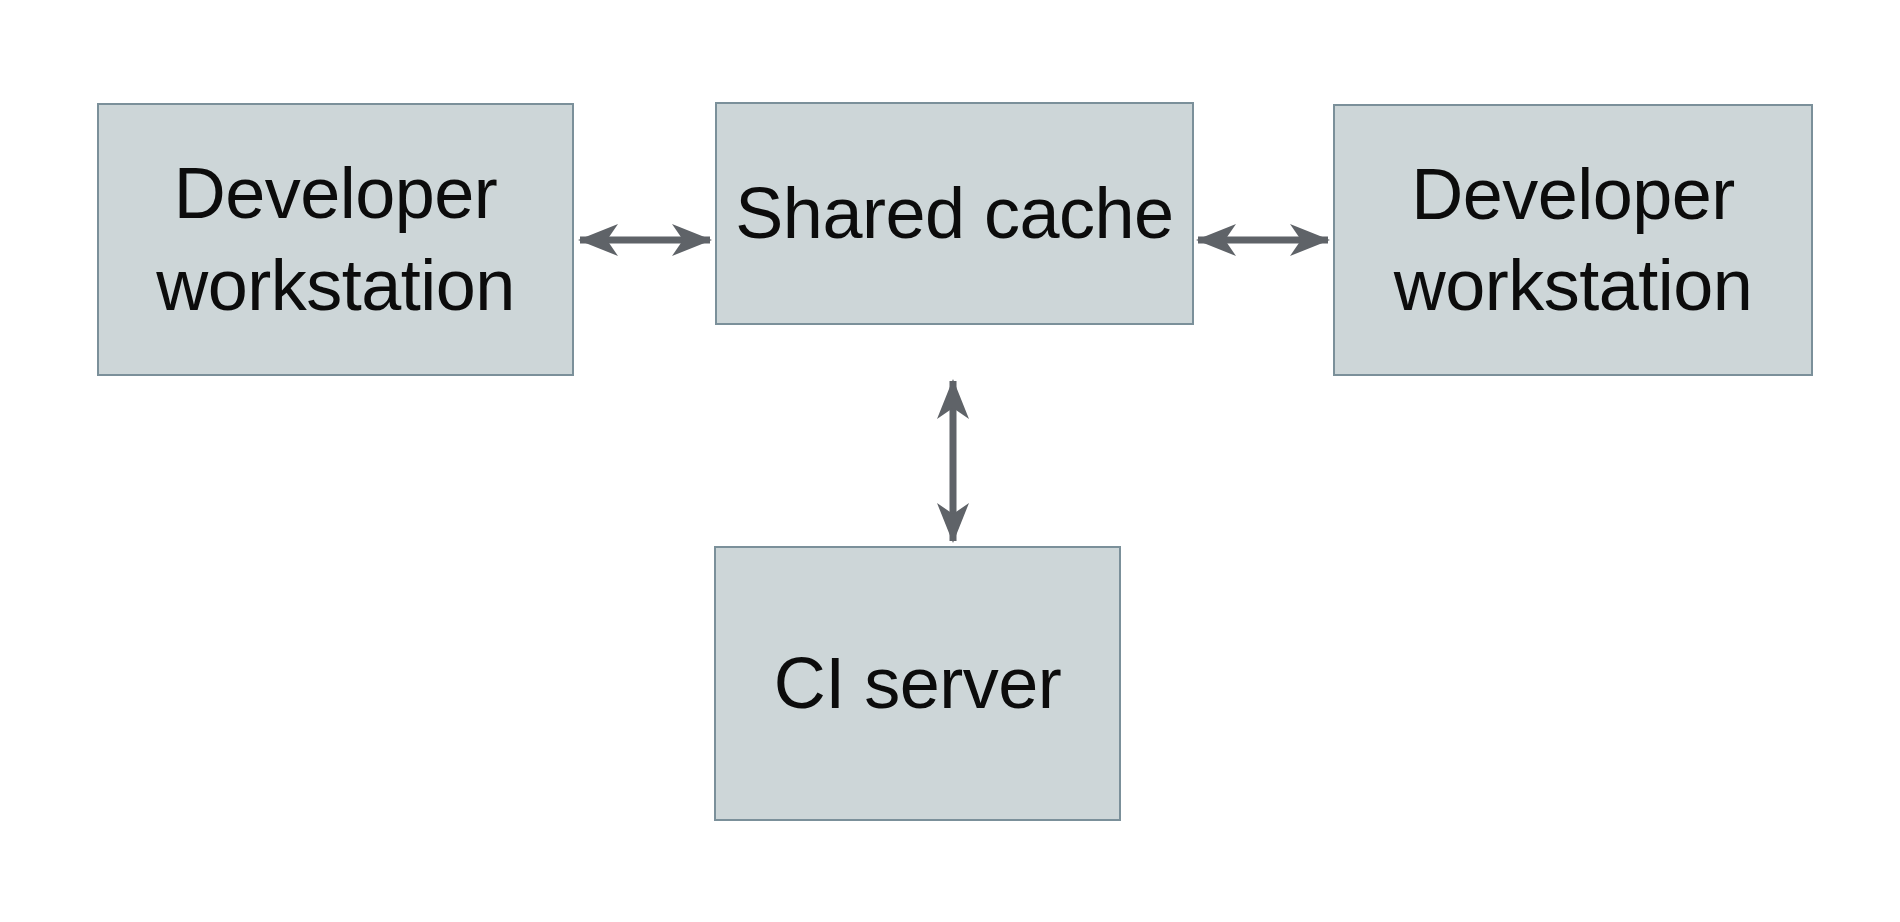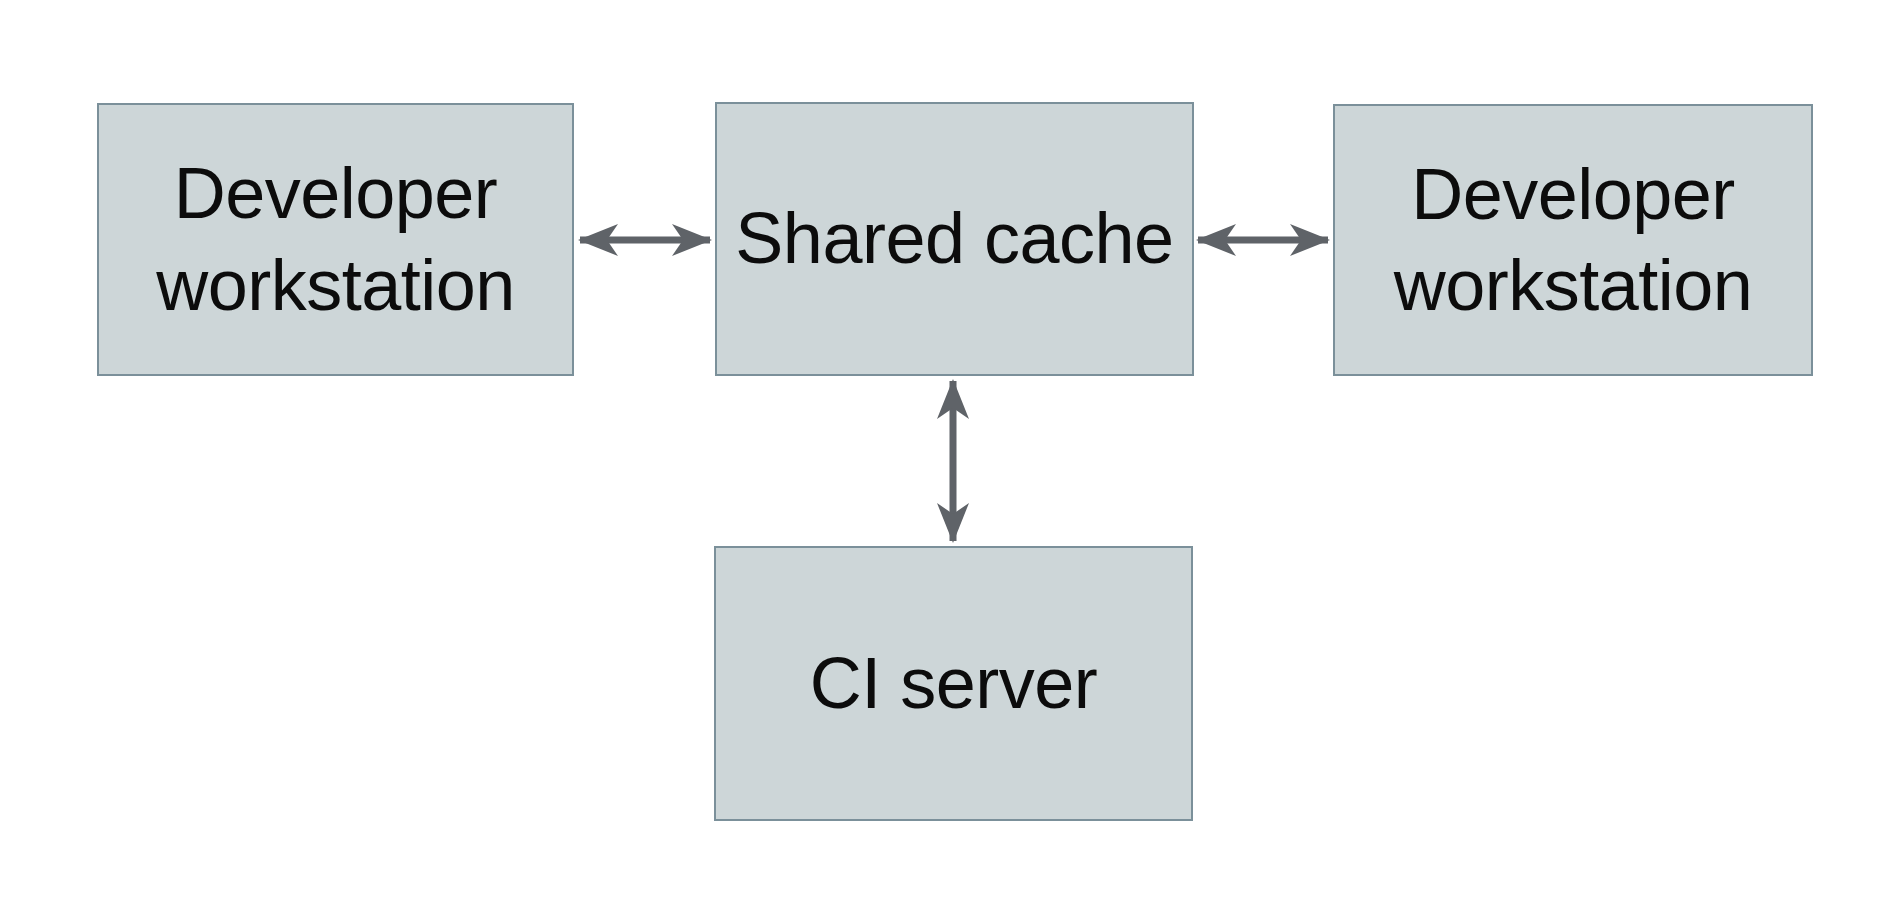--- a/index.html
+++ b/index.html
@@ -27,23 +27,23 @@
     text-align: center;
     color: var(--text, #0c0c0c);
     font-size: 72px;
     line-height: 1.27;
     letter-spacing: -0.5px;
   }
   .node-label {
     padding: 0 14px;
   }
   #node-left-workstation  { left: 91px;   top: 103px; width: 477px; height: 273px; }
-  #node-shared-cache      { left: 709px;  top: 102px; width: 479px; height: 274px; }
+  #node-shared-cache      { left: 709px;  top: 102px; width: 479px; height: 223px; }
   #node-right-workstation { left: 1327px; top: 104px; width: 480px; height: 272px; }
-  #node-ci-server         { left: 708px;  top: 546px; width: 479px; height: 275px; text-align: right; }
+  #node-ci-server         { left: 708px;  top: 546px; width: 407px; height: 275px; text-align: right; }
 
   .connector-layer {
     position: absolute;
     left: 0;
     top: 0;
     width: 1900px;
     height: 922px;
     pointer-events: none;
   }
   .connector {

